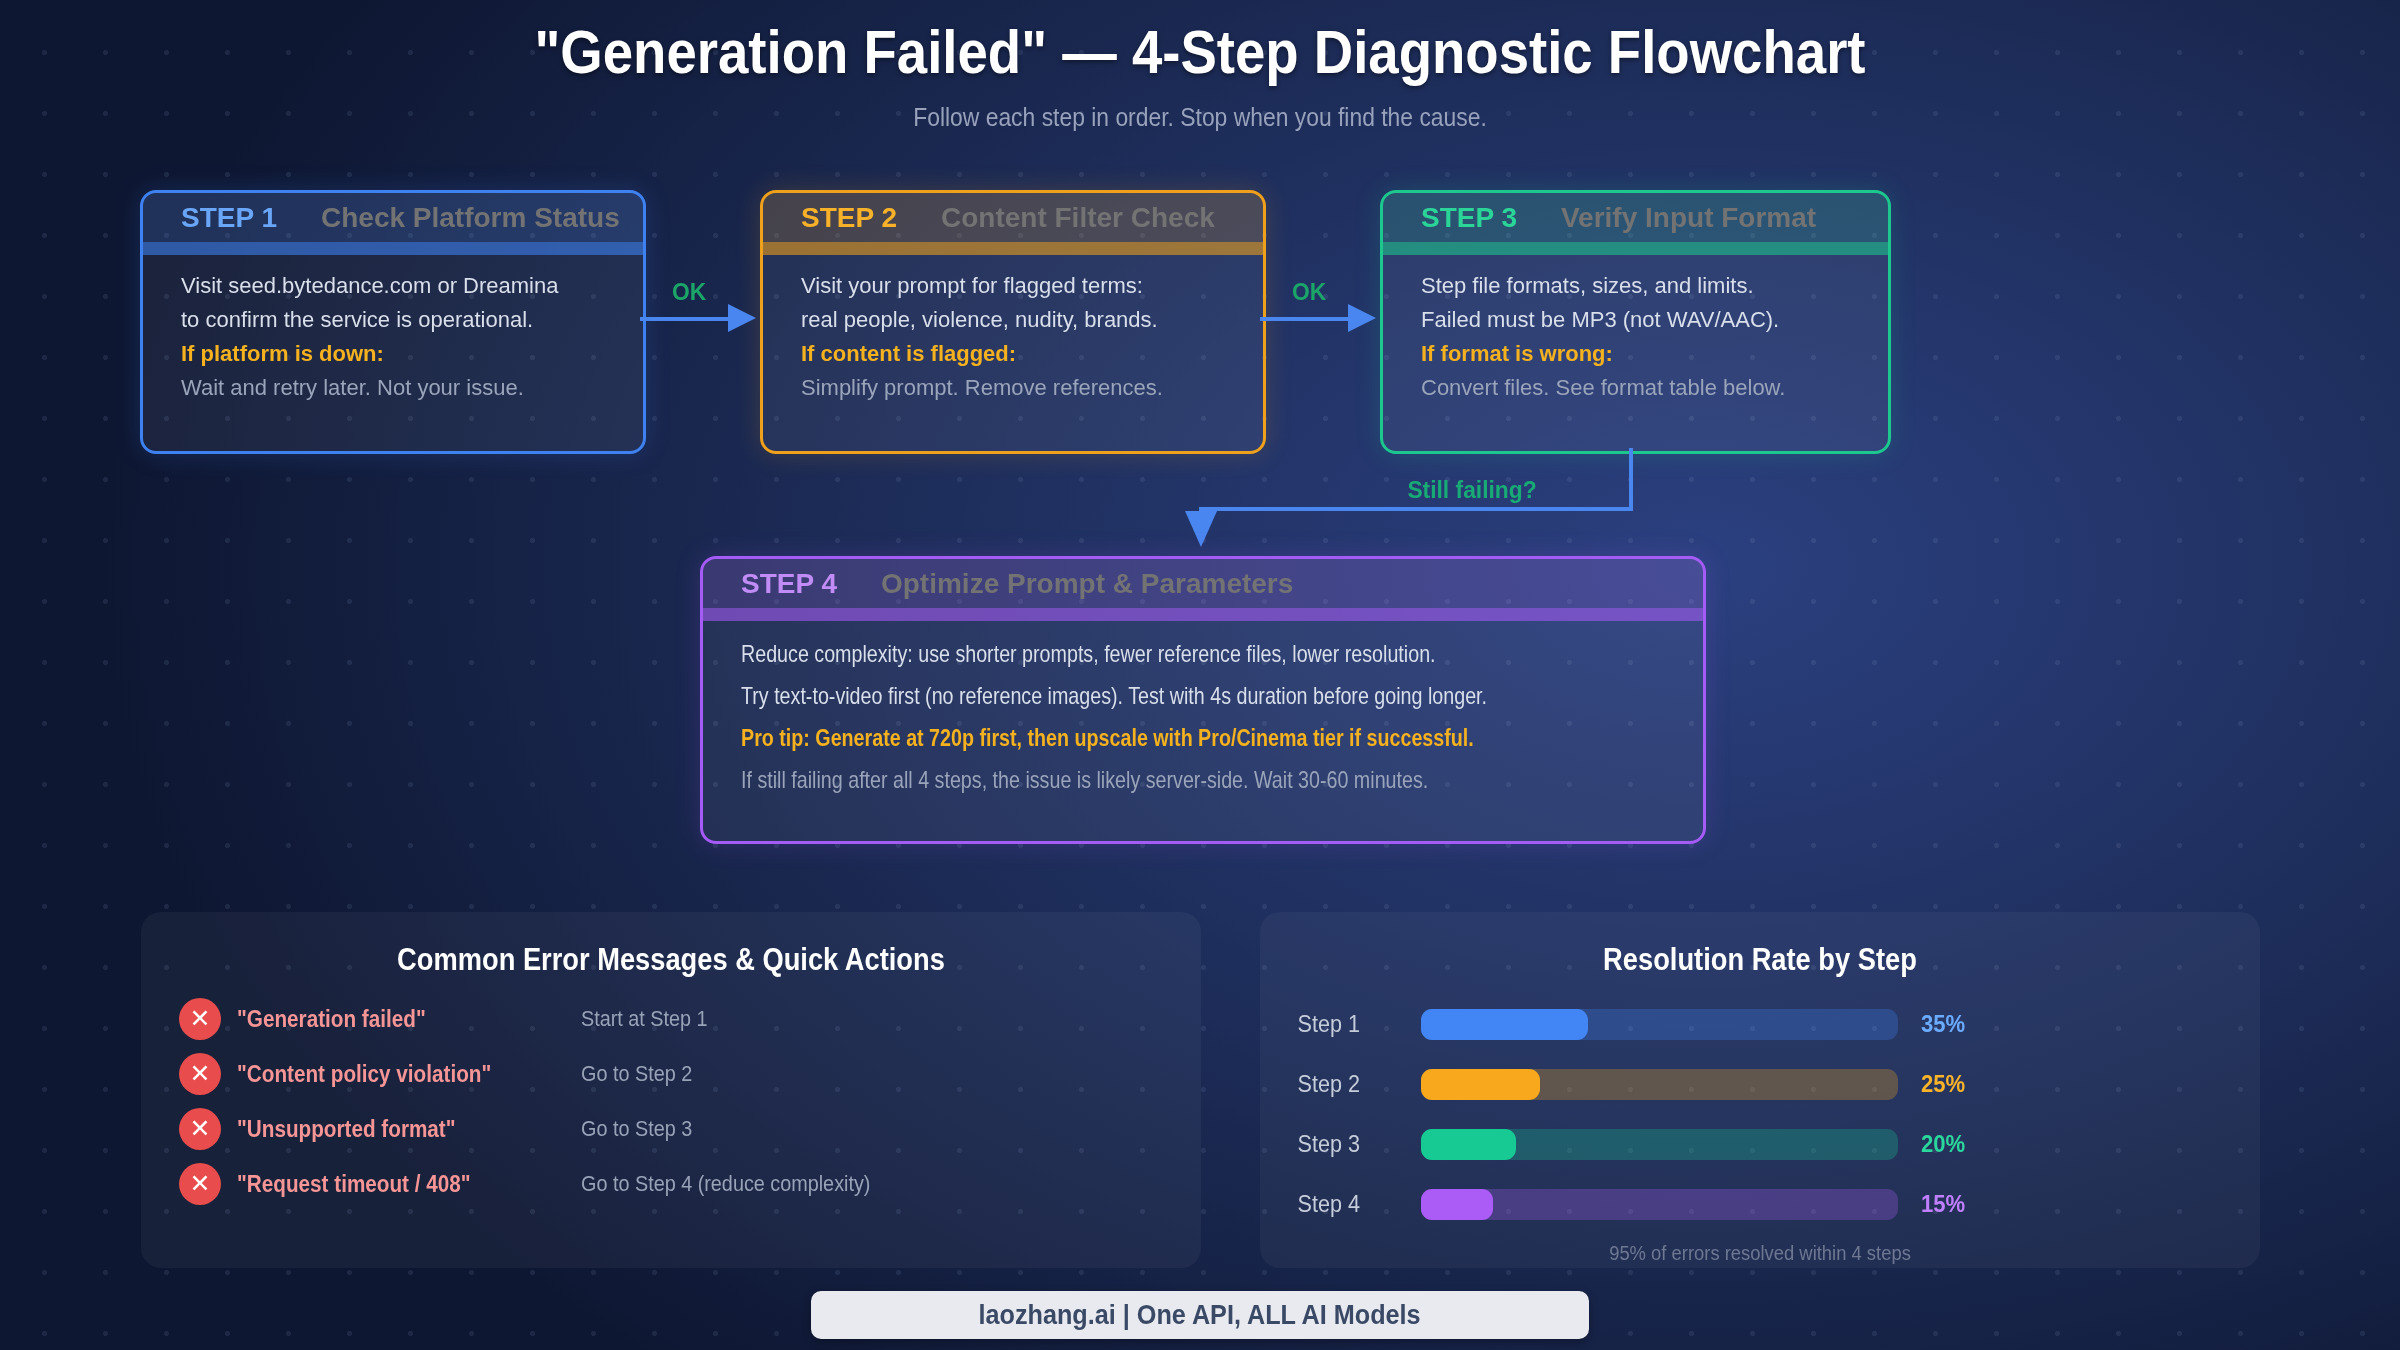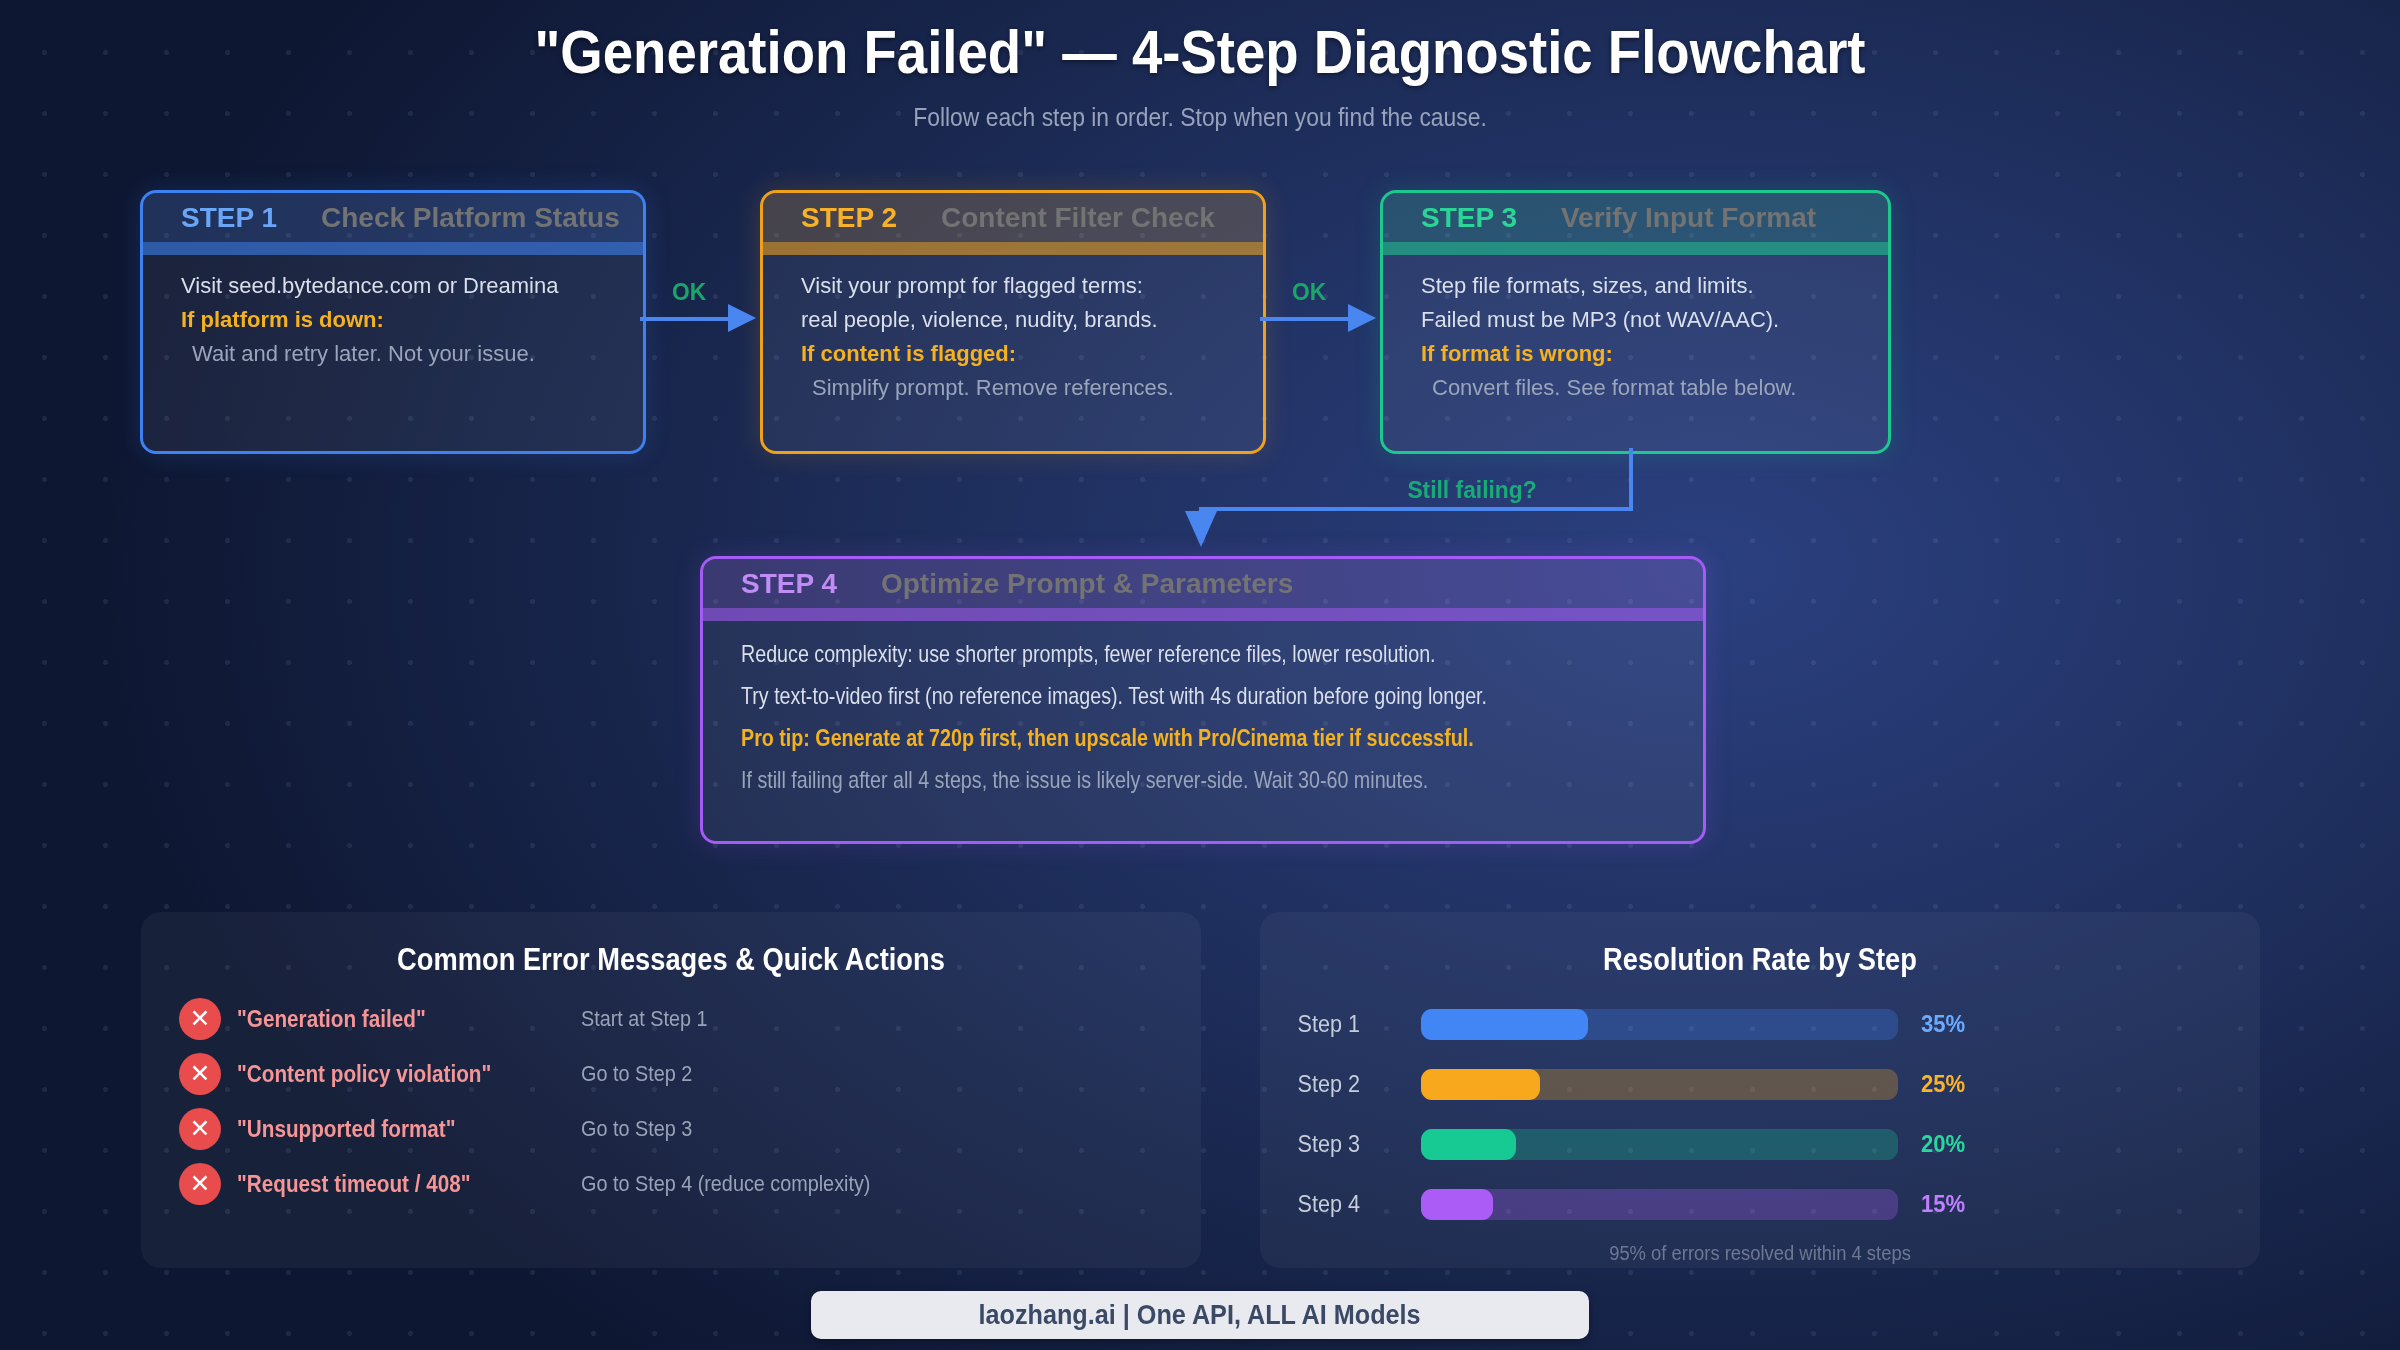--- a/index.html
+++ b/index.html
@@ -36,21 +36,21 @@
   .step-header{
     position:relative;height:62px;box-sizing:border-box;
     display:flex;align-items:center;gap:44px;padding:0 16px 13px 38px;
   }
   .band{position:absolute;left:0;right:0;bottom:0;height:13px;}
   .step-label{font-size:28px;font-weight:bold;white-space:nowrap;}
   .step-title{font-size:28px;font-weight:bold;color:#737373;white-space:nowrap;}
   .step-body{padding:16px 18px 0 38px;font-size:22px;color:var(--body-text,#d9dfeb);}
   .step-body .line{margin:0 0 4px;line-height:30px;white-space:nowrap;}
   .step-body .highlight{font-weight:bold;color:var(--highlight-text,#f5b21e);}
-  .step-body .muted{color:var(--muted-text,#9aa4ba);margin-left:11px;}
+  .step-body .muted{color:var(--muted-text,#9aa4ba);}
   .step-4 .step-body{padding-top:18px;font-size:24px;}
   .step-4 .step-body .line{margin:0 0 12px;transform:scaleX(.82);transform-origin:0 50%;}
   
   .flow-line{background:var(--accent-line,#4a86f0);}
   .shaft1{left:640px;top:317px;width:92px;height:4px;}
   .head1{left:728px;top:304px;width:0;height:0;border-top:14px solid transparent;
          border-bottom:14px solid transparent;border-left:28px solid var(--accent-line,#4a86f0);}
   .ok1{left:640px;top:278px;width:98px;}
   .shaft2{left:1260px;top:317px;width:92px;height:4px;}
   .head2{left:1348px;top:304px;width:0;height:0;border-top:14px solid transparent;
@@ -106,20 +106,21 @@
 <div class="abs page-subtitle">Follow each step in order. Stop when you find the cause.</div>
 
 <div class="step-box step-1" style="border-color: rgb(62, 130, 242); box-shadow: rgba(62, 130, 242, 0.18) 0px 0px 26px;">
   <div class="step-header" style="background: rgba(62, 130, 242, 0.16);">
     <span class="step-label" style="color: rgb(106, 166, 248);">STEP 1</span>
     <span class="step-title">Check Platform Status</span>
     <span class="band" style="background: rgba(62, 130, 242, 0.5);"></span>
   </div>
   <div class="step-body">
     <p class="line">Visit seed.bytedance.com or Dreamina</p>
+    <p class="line">to confirm the service is operational.</p>
     <p class="line highlight">If platform is down:</p>
     <p class="line muted">Wait and retry later. Not your issue.</p>
   </div>
 </div>
 
 <div class="step-box step-2" style="border-color: rgb(240, 161, 27); box-shadow: rgba(240, 161, 27, 0.18) 0px 0px 26px;">
   <div class="step-header" style="background: rgba(240, 161, 27, 0.16);">
     <span class="step-label" style="color: rgb(248, 178, 41);">STEP 2</span>
     <span class="step-title">Content Filter Check</span>
     <span class="band" style="background: rgba(240, 161, 27, 0.5);"></span>

